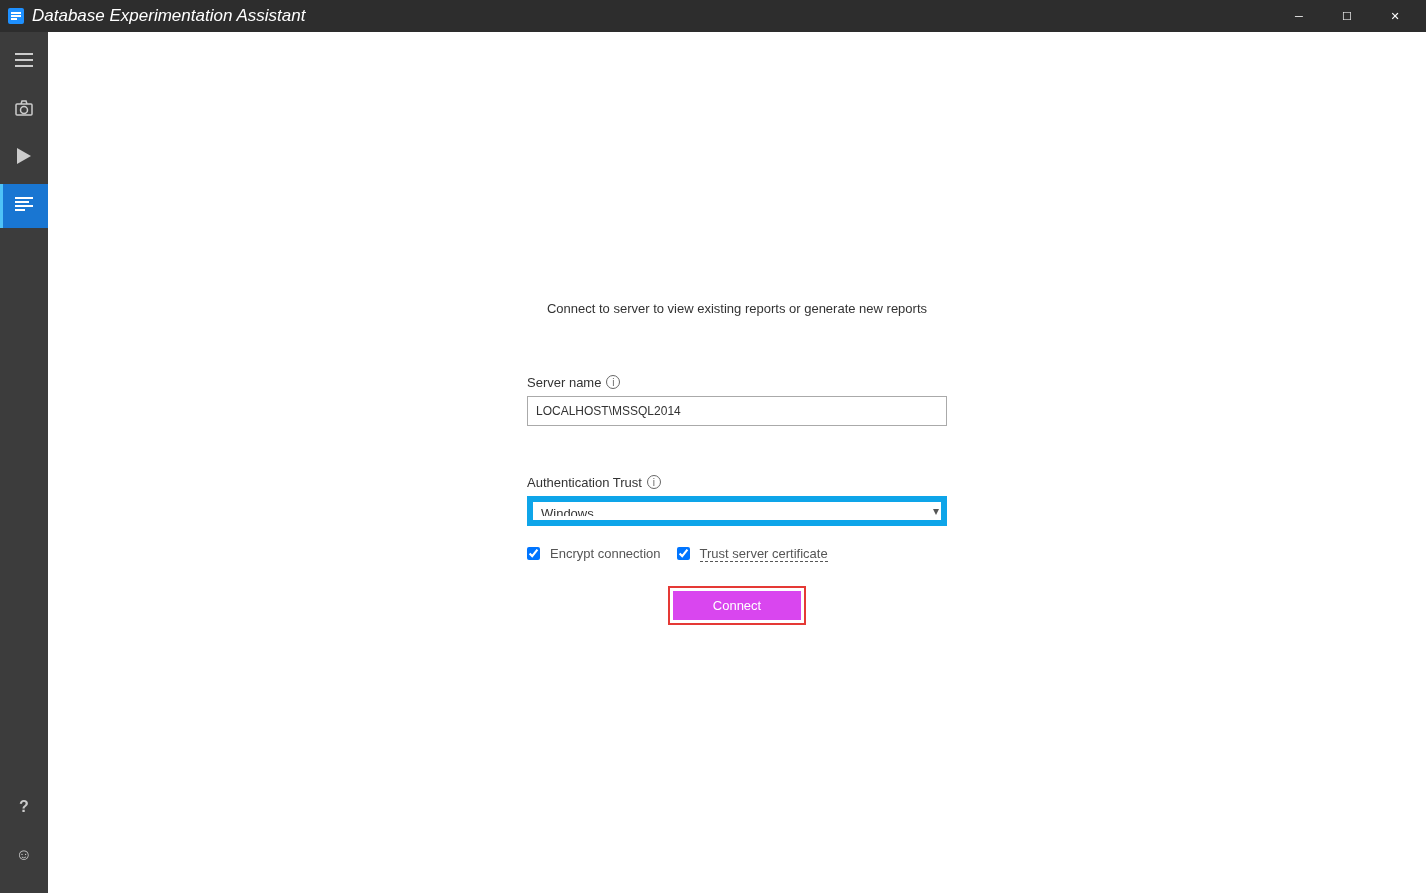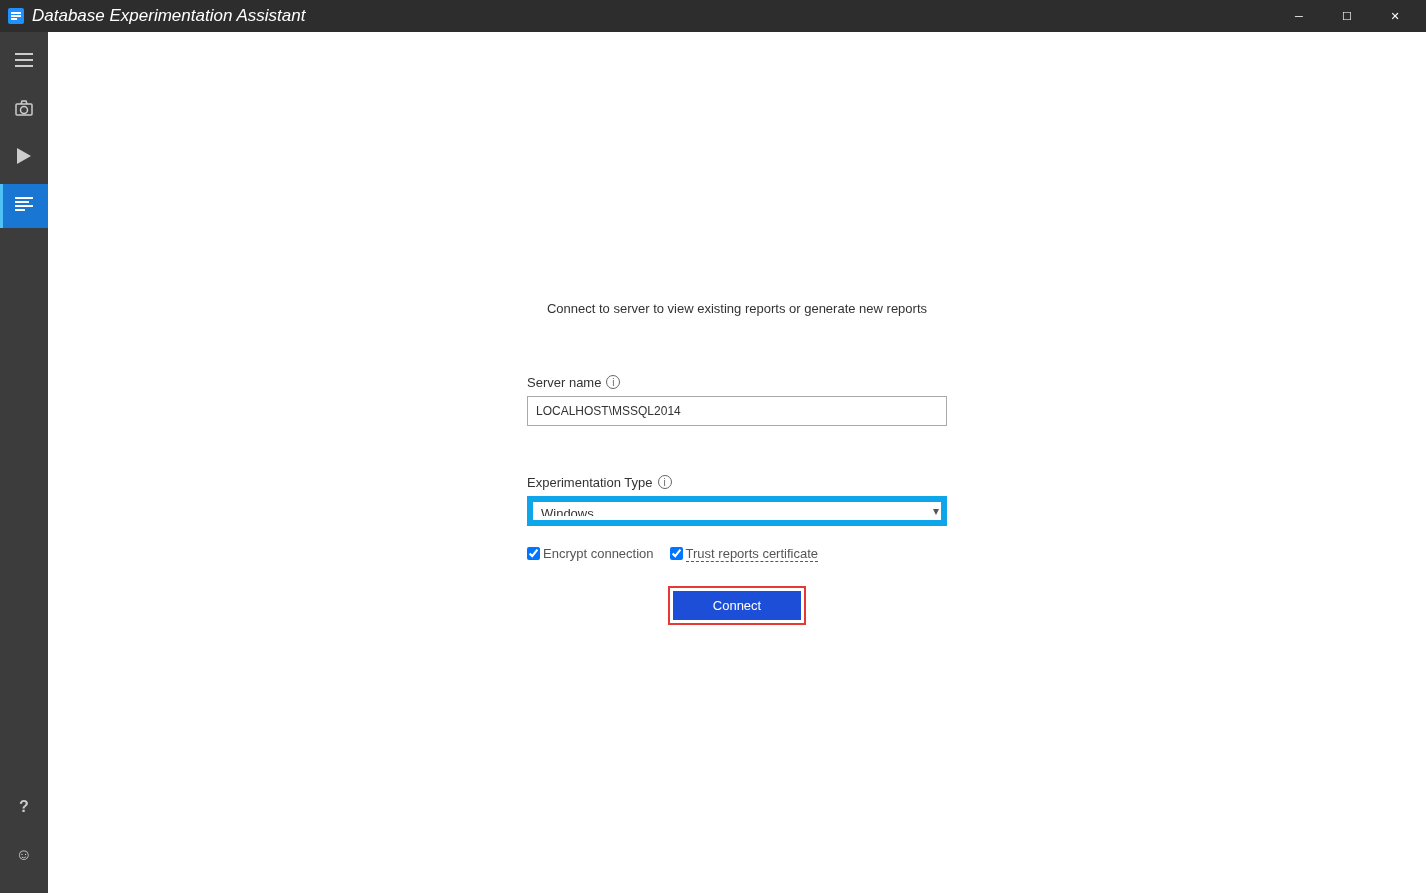--- a/index.html
+++ b/index.html
@@ -223,21 +223,21 @@
       display: flex;
       align-items: center;
       gap: 16px;
       margin-bottom: 24px;
       width: 100%;
     }
 
     .checkbox-item {
       display: flex;
       align-items: center;
-      gap: 3px;
+      gap: 10px;
       font-size: 13px;
       color: #555;
     }
 
     .checkbox-item input[type="checkbox"] {
       width: 13px;
       height: 13px;
       cursor: pointer;
     }
 
@@ -256,21 +256,21 @@
       width: 100%;
     }
 
     .connect-btn-outer {
       border: 2px solid #e53935;
       padding: 3px;
       display: inline-flex;
     }
 
     .connect-btn {
-      background: #1d4ed8;
+      background: #d946ef;
       color: #ffffff;
       border: none;
       padding: 7px 40px;
       font-size: 13px;
       cursor: pointer;
       min-width: 100px;
     }
   </style>
 </head>
 <body>
@@ -358,40 +358,40 @@
       <div class="form-group">
         <div class="form-label">
           <span>Server name</span>
           <span class="info-icon">i</span>
         </div>
         <input type="text" class="form-input" value="LOCALHOST\MSSQL2014" style="">
       </div>
 
       <div class="form-group">
         <div class="form-label">
-          <span>Experimentation Type</span>
+          <span>Authentication Trust</span>
           <span class="info-icon">i</span>
         </div>
         <div class="form-select-wrapper">
           <select class="form-select">
             <option value="Windows">Windows</option>
             <option value="SQLServer">SQL Server</option>
           </select>
           <span class="select-arrow">▾</span>
         </div>
       </div>
 
       <div class="checkbox-row">
         <div class="checkbox-item">
           <input type="checkbox" id="encrypt" checked="" style="">
           <label for="encrypt">Encrypt connection</label>
         </div>
         <div class="checkbox-item">
           <input type="checkbox" id="trust" checked="" style="">
-          <label for="trust" class="trust-label">Trust reports certificate</label>
+          <label for="trust" class="trust-label">Trust server certificate</label>
         </div>
       </div>
 
       <div class="connect-btn-wrapper">
         <div class="connect-btn-outer">
           <button class="connect-btn">Connect</button>
         </div>
       </div>
 
     </div>

